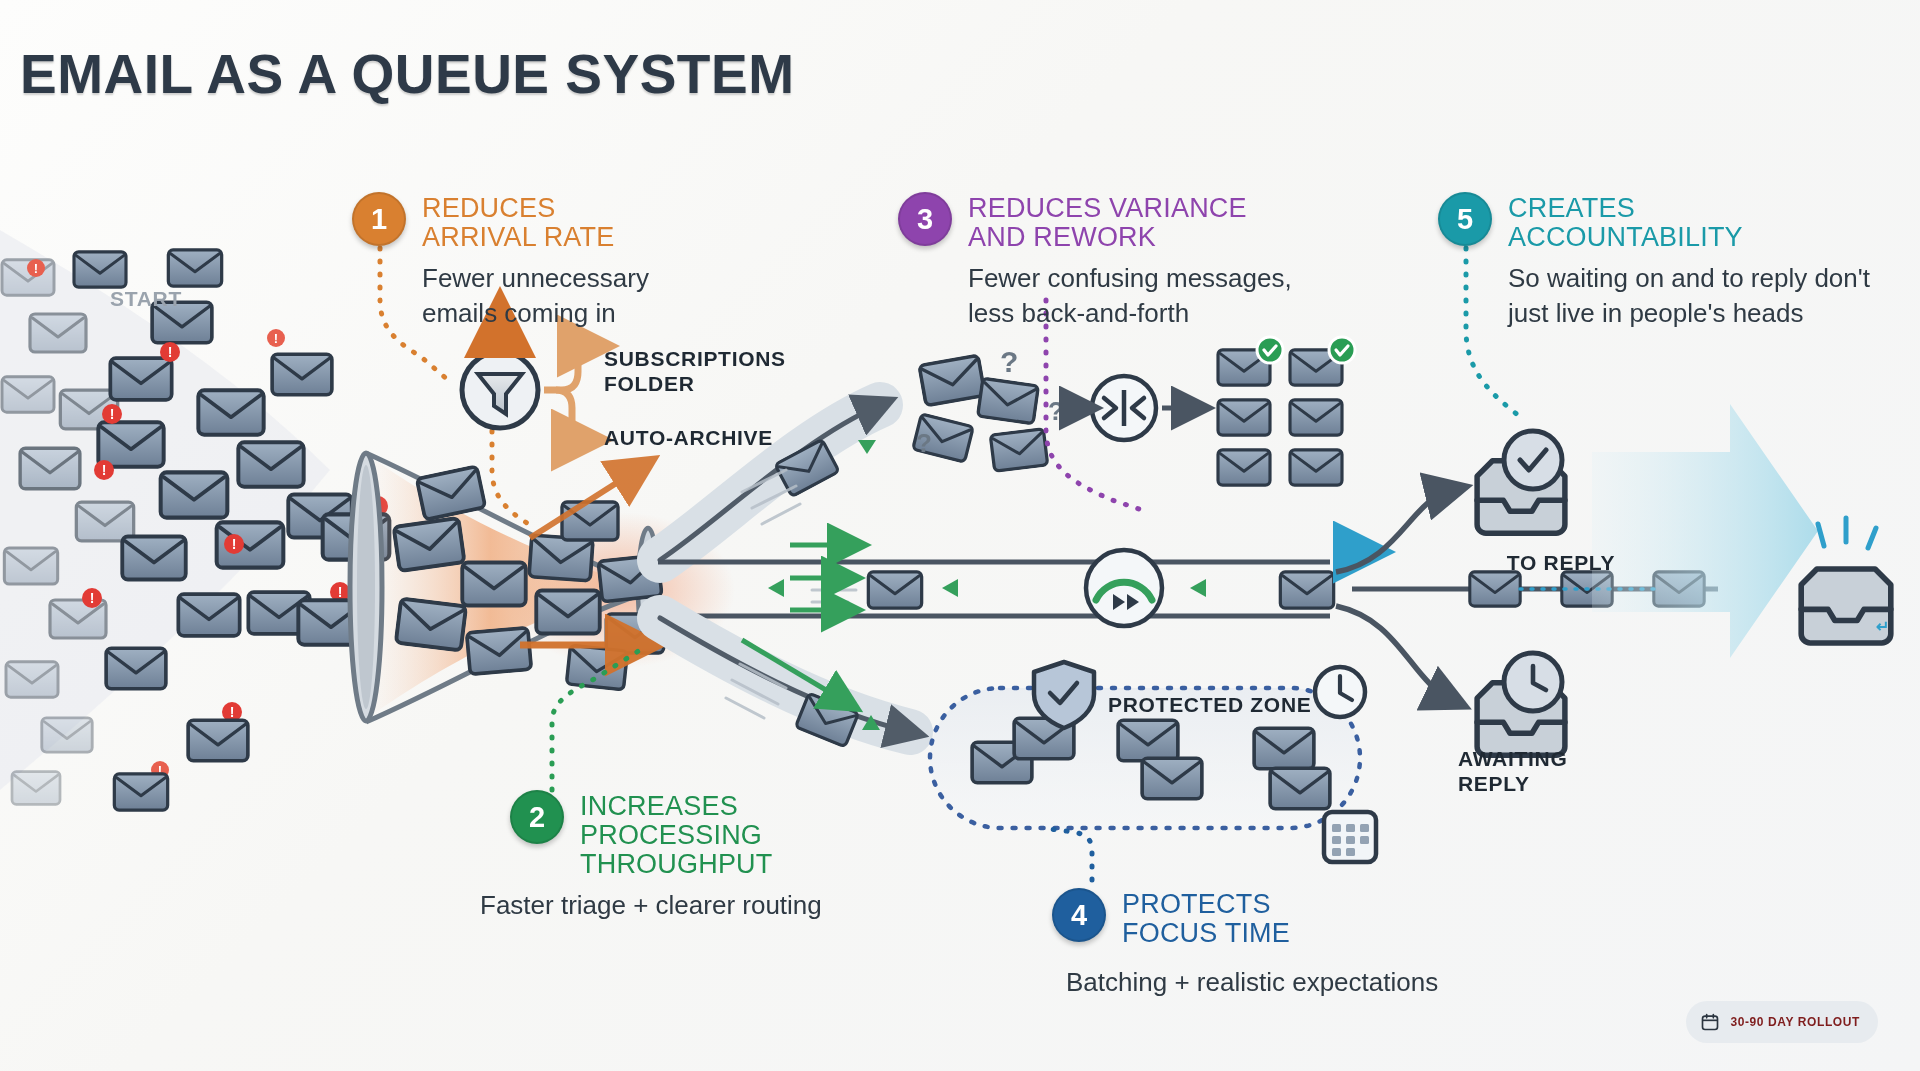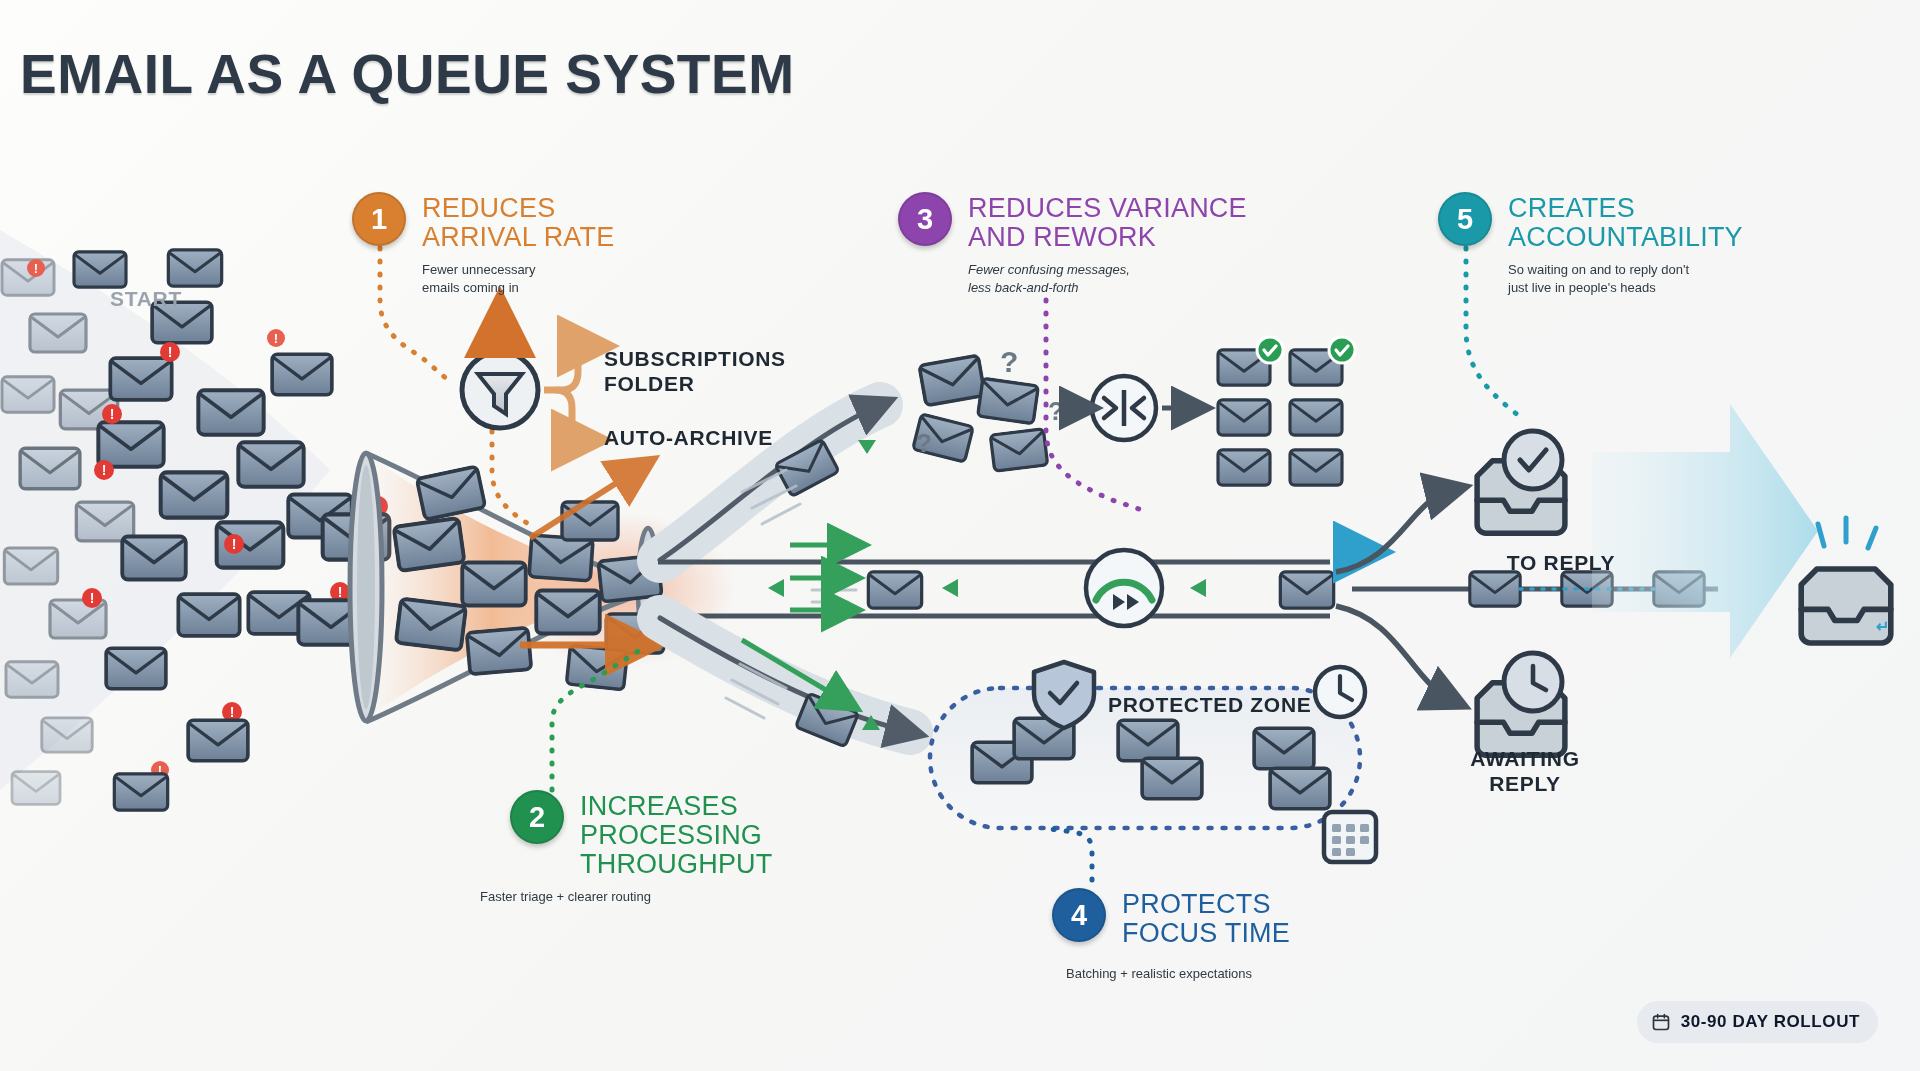--- a/index.html
+++ b/index.html
@@ -28,36 +28,36 @@
     display: flex; align-items: center; justify-content: center;
     color: #fff; font-size: 29px; font-weight: bold;
     flex: 0 0 auto; box-shadow: 0 3px 5px rgba(0,0,0,.22);
     border: 2px solid rgba(0,0,0,.10);
   }
   .step-title {
     font-size: 27px; font-weight: normal; line-height: 1.08;
     letter-spacing: .2px; padding-top: 2px; text-transform: uppercase;
   }
   .step-sub {
-    font-size: 13px; color: #2f3a44; line-height: 1.33; margin-top: 9px;
+    font-size: 26px; color: #2f3a44; line-height: 1.33; margin-top: 9px;
   }
 
   
   .caps {
     font-size: 21px; font-weight: bold; color: #1f2933;
     letter-spacing: .7px; line-height: 1.2; text-transform: uppercase;
   }
   .caps-grey { color: #9aa3ad; }
 
   
   #rollout {
     right: 42px; bottom: 28px; height: 42px; padding: 0 18px 0 14px;
     background: #e7ebef; border-radius: 21px;
     display: flex; align-items: center; gap: 10px;
-    font-size: 17px; font-weight: bold; color: #0f172a; letter-spacing: .6px;
+    font-size: 12px; font-weight: bold; color: #7f1d1d; letter-spacing: .6px;
   }
   .cal-ico { width: 20px; height: 20px; display: block; }
 </style>
 </head>
 <body>
 
 <div id="stage">
 
   <svg class="layer" viewBox="0 0 1920 1071">
     <defs>
@@ -461,21 +461,21 @@
   <div class="abs caps" style="left:604px; top:425px;">AUTO-ARCHIVE</div>
 
   <div class="step" style="left:898px; top:192px;">
     <div class="step-head">
       <div class="badge" style="background:#8e44ad;">3</div>
       <div class="step-title" style="color:#8e44ad;">
         <div>REDUCES VARIANCE</div>
         <div>AND REWORK</div>
       </div>
     </div>
-    <div class="step-sub" style="margin-left:70px;font-style:italic;">
+    <div class="step-sub" style="margin-left:70px;">
       <div>Fewer confusing messages,</div>
       <div>less back-and-forth</div>
     </div>
   </div>
 
   <div class="step" style="left:1438px; top:192px;">
     <div class="step-head">
       <div class="badge" style="background:#1a9aa8;">5</div>
       <div class="step-title" style="color:#1a9aa8;">
         <div>CREATES</div>
@@ -507,21 +507,21 @@
         <div>PROTECTS</div>
         <div>FOCUS TIME</div>
       </div>
     </div>
     <div class="step-sub" style="margin-left:14px;margin-top:17px;">Batching + realistic expectations</div>
   </div>
 
   <div class="abs caps" style="left:1108px; top:678px;margin-top:14px;">PROTECTED ZONE</div>
 
   <div class="abs caps" style="left:1502px; top:550px; width:118px; text-align:center;">TO REPLY</div>
-  <div class="abs caps" style="left:1458px; top:746px; width:134px; text-align:center;">
+  <div class="abs caps" style="left:1458px; top:746px; width:134px; text-align:left;">
     <div>AWAITING</div>
     <div>REPLY</div>
   </div>
 
   <div class="abs" id="rollout">
     <svg class="cal-ico" viewBox="0 0 24 24">
       <rect x="3" y="5" width="18" height="16" rx="3" fill="none" stroke="#2b3540" stroke-width="2"></rect>
       <path d="M3 10 L21 10" stroke="#2b3540" stroke-width="2"></path>
       <path d="M8 3 L8 7 M16 3 L16 7" stroke="#2b3540" stroke-width="2" stroke-linecap="round"></path>
     </svg>

